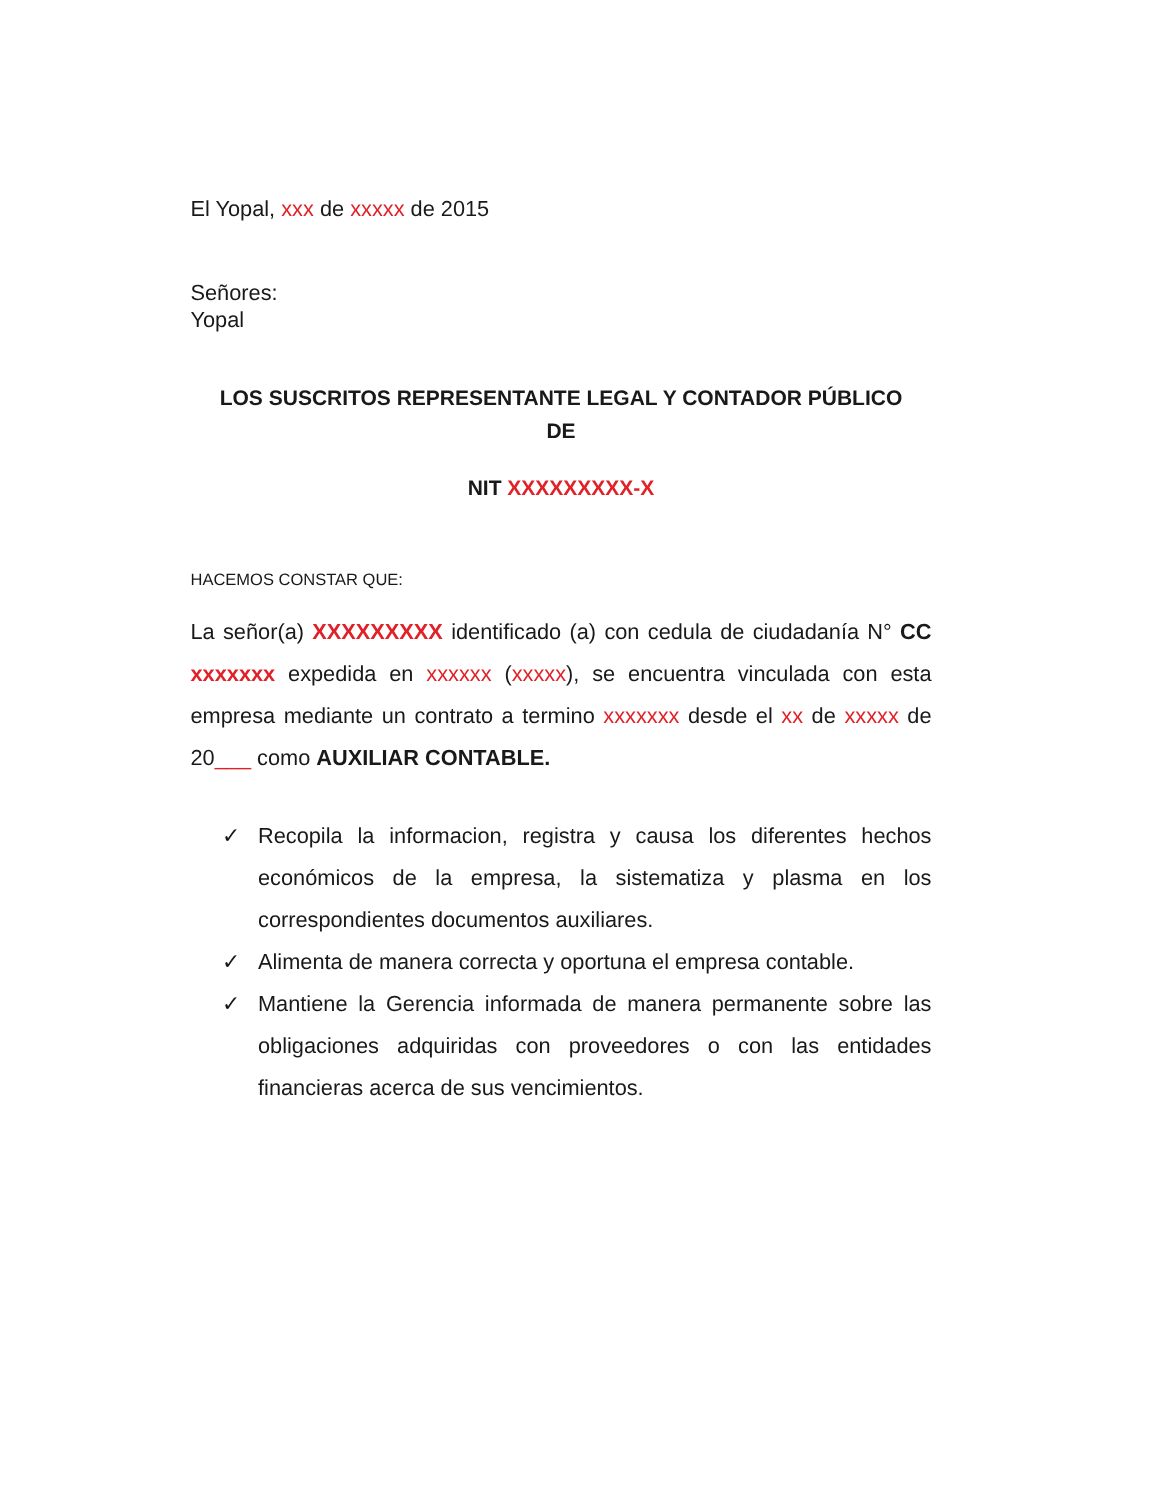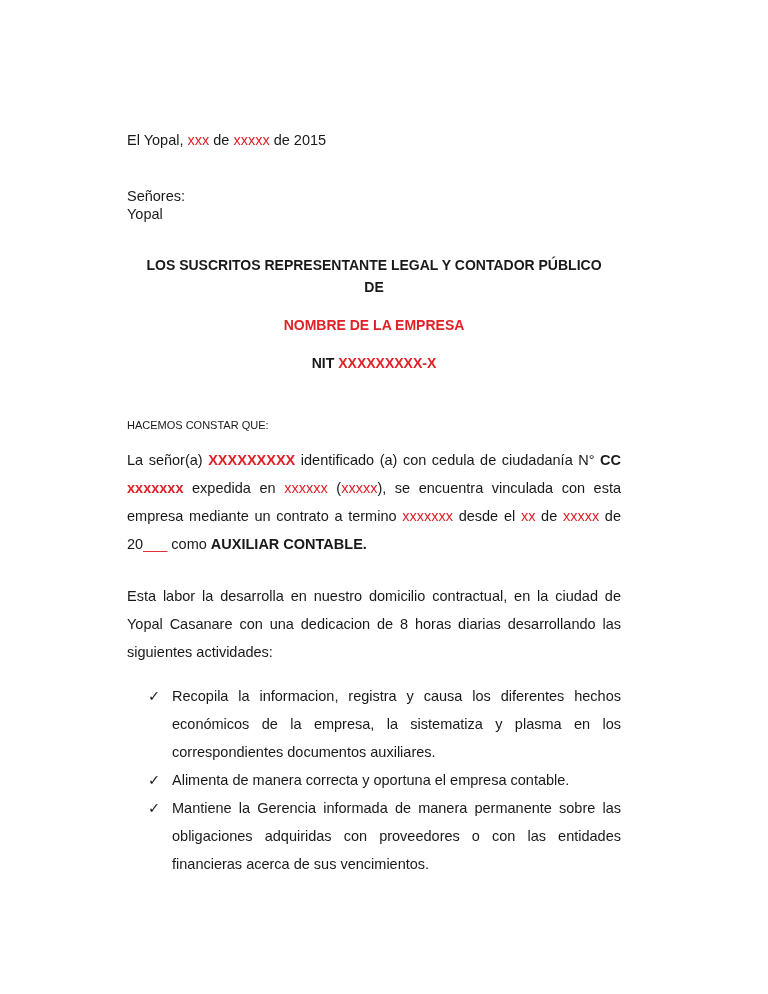--- a/index.html
+++ b/index.html
@@ -73,29 +73,27 @@
 
     <p class="date"><span>El Yopal, </span><span class="r">xxx</span><span> de </span><span class="r">xxxxx</span><span> de 2015</span></p>
 
     <div class="recipient">
       <p>Señores:</p>
       <p>Yopal</p>
     </div>
 
     <div class="title">
       <p>LOS SUSCRITOS REPRESENTANTE LEGAL Y CONTADOR PÚBLICO DE</p>
-      <p class="r">NOMBRE DE LA EMPRESA</p>
       <p><span>NIT </span><span class="r">XXXXXXXXX-X</span></p>
     </div>
 
     <p class="heading">HACEMOS CONSTAR QUE:</p>
 
     <p class="para"><span>La señor(a)  </span><span class="r b">XXXXXXXXX</span><span> identificado (a) con cedula de ciudadanía N° </span><span class="b">CC </span><span class="r b">xxxxxxx</span><span> expedida en </span><span class="r">xxxxxx</span><span> (</span><span class="r">xxxxx</span><span>), se encuentra vinculada con esta empresa mediante un contrato a termino </span><span class="r">xxxxxxx</span><span> desde el </span><span class="r">xx</span><span> de </span><span class="r">xxxxx</span><span> de 20</span><span class="r">___</span><span> como </span><span class="b">AUXILIAR CONTABLE.</span></p>
 
-    <p class="para duties">Esta labor la desarrolla en nuestro domicilio contractual, en la ciudad de Yopal Casanare con una dedicacion de 8 horas diarias desarrollando las siguientes actividades:</p>
 
     <ul class="bullets">
       <li><span class="check">✓</span><span>Recopila la informacion, registra y causa los diferentes hechos económicos de la empresa, la sistematiza y plasma en los correspondientes documentos auxiliares.</span></li>
       <li><span class="check">✓</span><span>Alimenta de manera correcta y oportuna el empresa contable.</span></li>
       <li><span class="check">✓</span><span>Mantiene la Gerencia informada de manera permanente sobre las obligaciones adquiridas con proveedores o con las entidades financieras acerca de sus vencimientos.</span></li>
     </ul>
 
   </div>
 </div>
 

